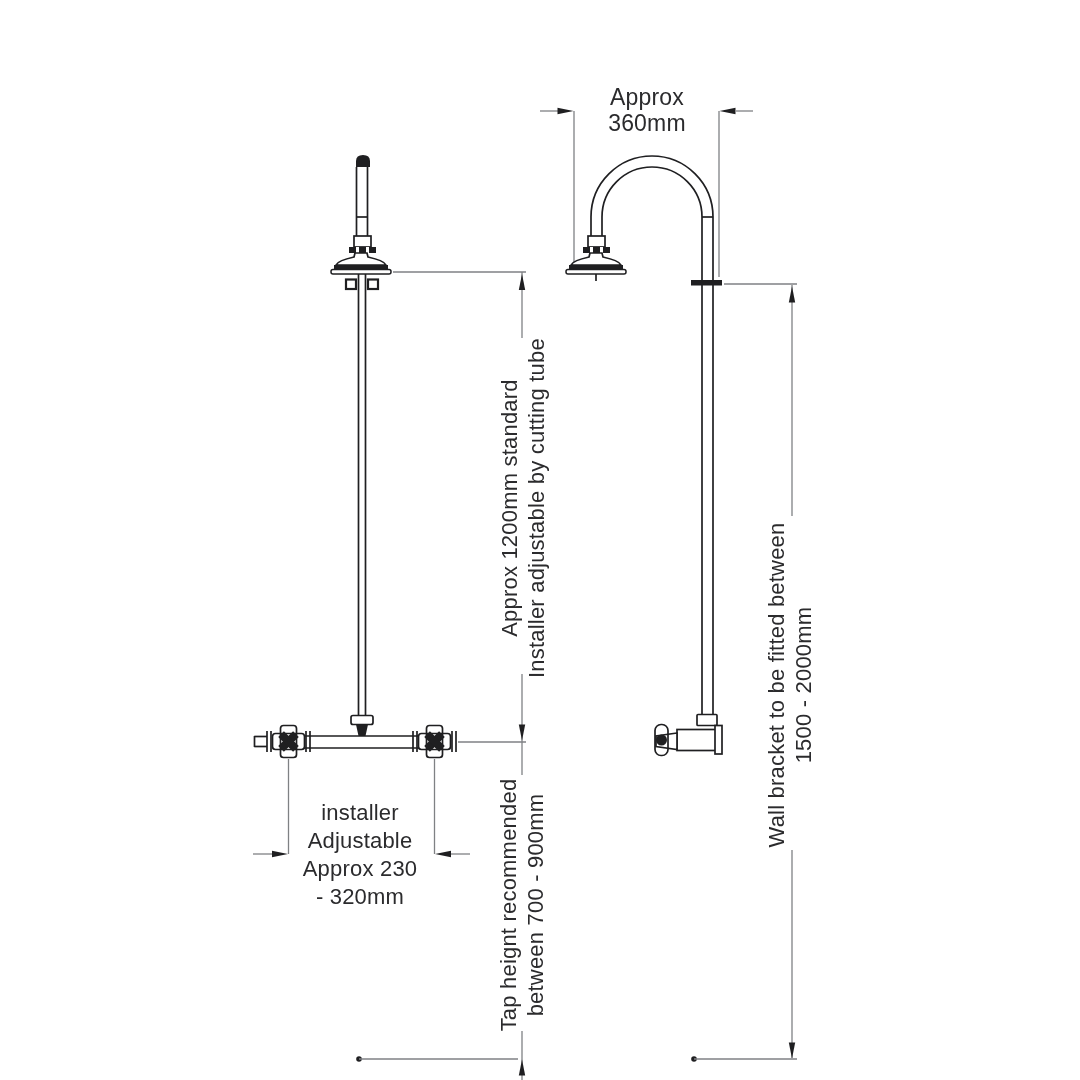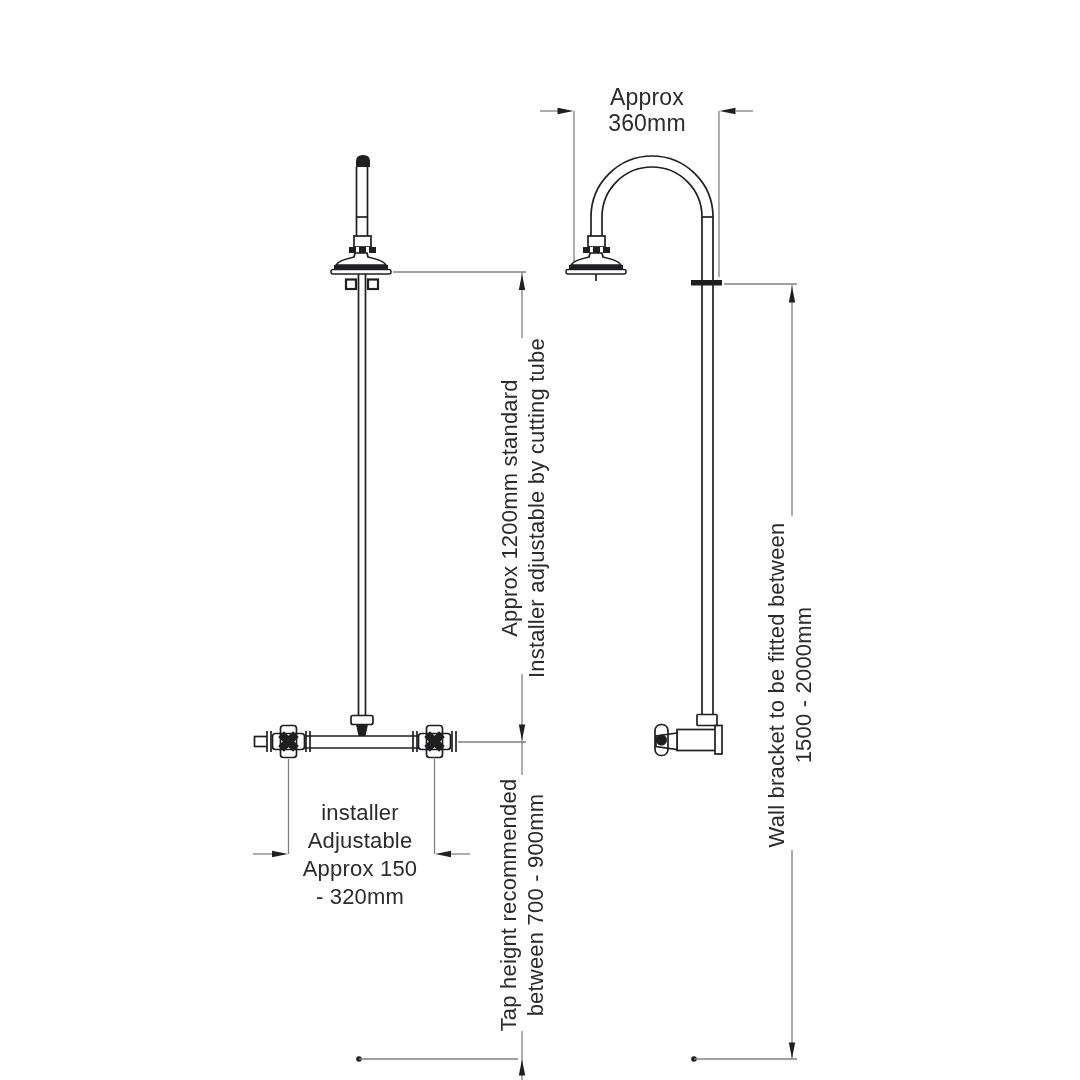--- a/index.html
+++ b/index.html
@@ -182,19 +182,19 @@
       </g>
     </g>
   </svg>
 
   <div class="lbl" id="lbl-head-width">Approx
 360mm</div>
   <div class="lbl rot" id="lbl-riser">Approx 1200mm standard
 Installer adjustable by cutting tube</div>
   <div class="lbl" id="lbl-valve-spacing">installer
 Adjustable
-Approx 150
+Approx 230
 - 320mm</div>
   <div class="lbl rot" id="lbl-tap-height">Tap heignt recommended
 between 700 - 900mm</div>
   <div class="lbl rot" id="lbl-wall-bracket">Wall bracket to be fitted between
 1500 - 2000mm</div>
 </div>
 
 </body></html>

